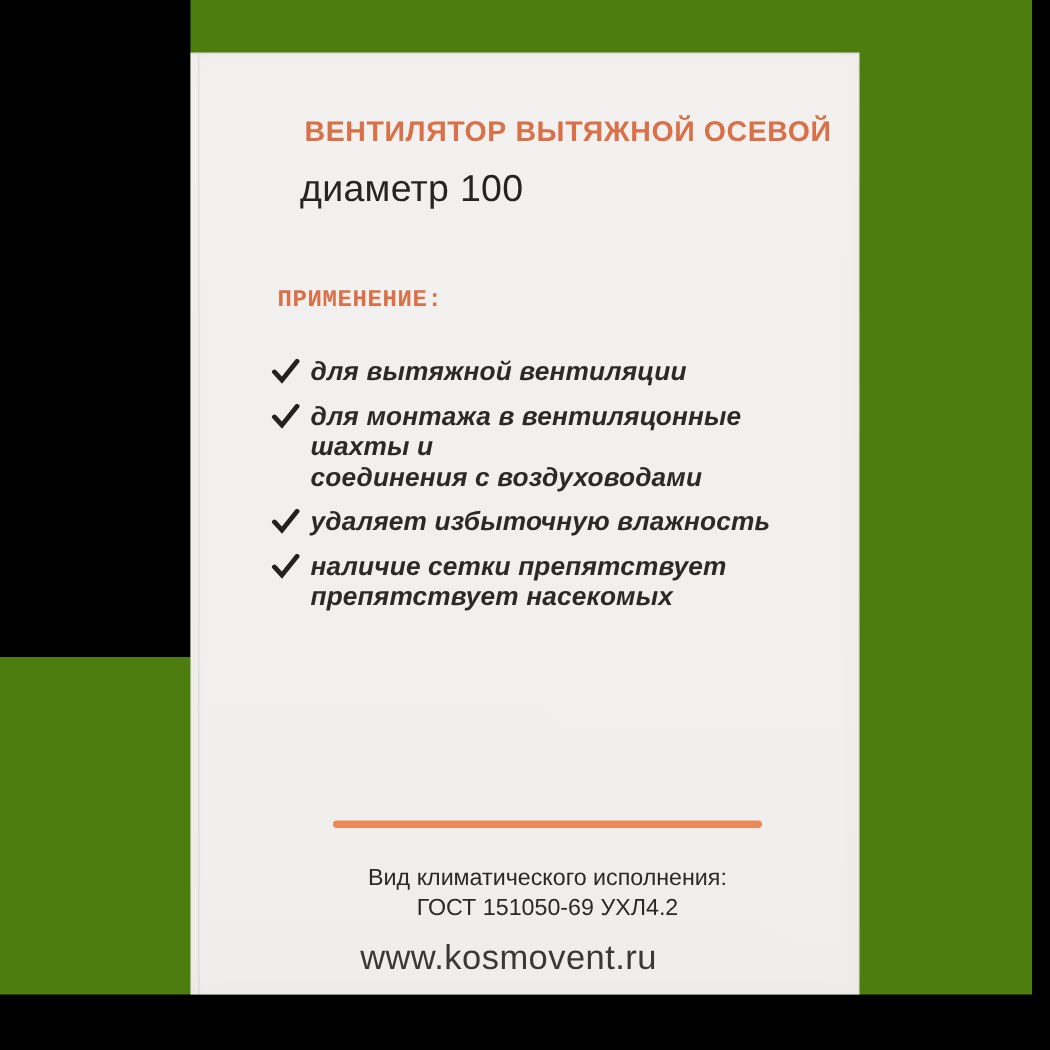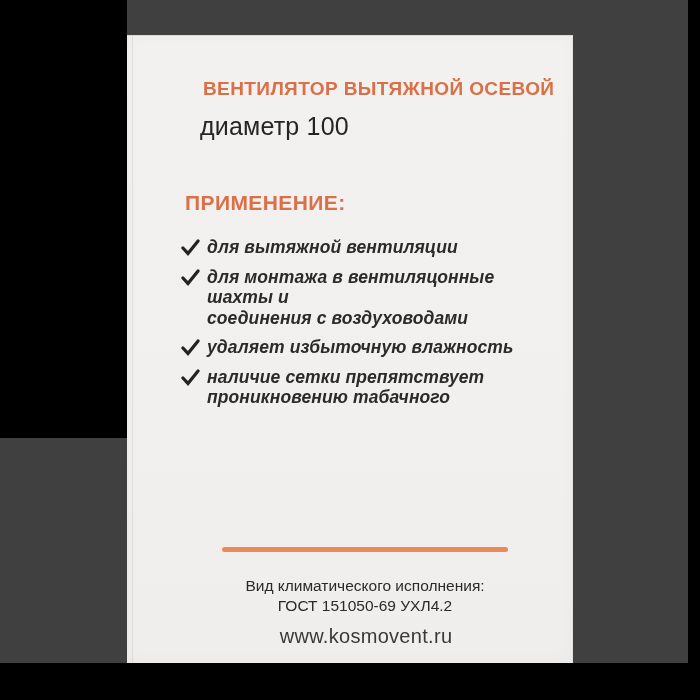--- a/index.html
+++ b/index.html
@@ -1,18 +1,18 @@
 <!DOCTYPE html>
 <html lang="ru" style="--accent-orange: #D97048; --divider-orange: #EB8A58; --text-dark: #2B2A29; --card-background: #F1F0EE; --backdrop-color: #000000;"><head>
 <meta charset="utf-8">
 <style>
   html,body{margin:0;padding:0;background:#fff;}
   .stage{
     position:relative;width:700px;height:700px;overflow:hidden;
-    background:#404040;
+    background:#4d7c0f;
     font-family:"Liberation Sans","DejaVu Sans",sans-serif;
   }
   
   .backdrop{position:absolute;background:var(--backdrop-color,#000);}
   .backdrop-left{left:0;top:0;width:127px;height:438px;}
   .backdrop-right{left:688px;top:0;width:12px;height:700px;}
   .backdrop-bottom{left:0;top:663px;width:700px;height:37px;}
 
   
   .card{
@@ -33,22 +33,23 @@
     position:absolute;left:76px;top:42px;width:340px;text-align:center;
     font-size:19px;font-weight:700;letter-spacing:.4px;
     color:var(--accent-orange,#d97048);white-space:nowrap;
   }
   .subtitle{
     position:absolute;left:73px;top:76px;
     font-size:25px;font-weight:400;letter-spacing:.2px;color:#262524;
   }
   .heading{
     position:absolute;left:58px;top:155px;
-    font-size:21px;font-weight:700;letter-spacing:.4px;
+    font-size:16px;font-weight:700;letter-spacing:.4px;
     color:var(--accent-orange,#d97048);
+    font-family:Liberation Mono, monospace;
   }
   ul.features{
     position:absolute;left:54px;top:201px;width:372px;
     margin:0;padding:0;list-style:none;
   }
   ul.features li{
     display:flex;align-items:flex-start;margin:0 0 9px 0;font-style:italic;
   }
   .check{flex:0 0 auto;width:19px;height:17px;margin:2px 7px 0 0;}
   .feature-text{
@@ -61,22 +62,22 @@
   }
   .divider{
     position:absolute;left:95px;top:511px;width:286px;height:5px;
     border-radius:3px;background:var(--divider-orange,#eb8a58);
   }
   .climate{
     position:absolute;left:55px;top:540px;width:366px;text-align:center;
     font-size:15.5px;line-height:19.5px;font-weight:400;color:#2b2a29;
   }
   .website{
-    position:absolute;left:56px;top:589px;width:366px;text-align:center;
-    font-size:20px;font-weight:400;letter-spacing:.3px;color:#3a3938;
+    position:absolute;left:29px;top:589px;width:366px;text-align:center;
+    font-size:23px;font-weight:400;letter-spacing:.3px;color:#3a3938;
   }
 </style>
 </head>
 <body>
 
 <div class="stage">
 
   <div class="backdrop backdrop-left"></div>
   <div class="backdrop backdrop-right"></div>
   <div class="backdrop backdrop-bottom"></div>
@@ -107,21 +108,21 @@
         <svg class="check" viewBox="0 0 20 18" aria-hidden="true">
           <path d="M2 9.5 L7.3 15.3 L18 2" fill="none" stroke="#232221" stroke-width="3.4" stroke-linecap="round" stroke-linejoin="miter"></path>
         </svg>
         <span class="feature-text">удаляет избыточную влажность</span>
       </li>
         <li>
         <svg class="check" viewBox="0 0 20 18" aria-hidden="true">
           <path d="M2 9.5 L7.3 15.3 L18 2" fill="none" stroke="#232221" stroke-width="3.4" stroke-linecap="round" stroke-linejoin="miter"></path>
         </svg>
         <span class="feature-text">наличие сетки препятствует
-проникновению табачного</span>
+препятствует насекомых</span>
       </li>
       </ul>
 
 
     <div class="divider"></div>
 
     <div class="climate">
       <div>Вид климатического исполнения:</div>
       <div>ГОСТ 151050-69 УХЛ4.2</div>
     </div>

